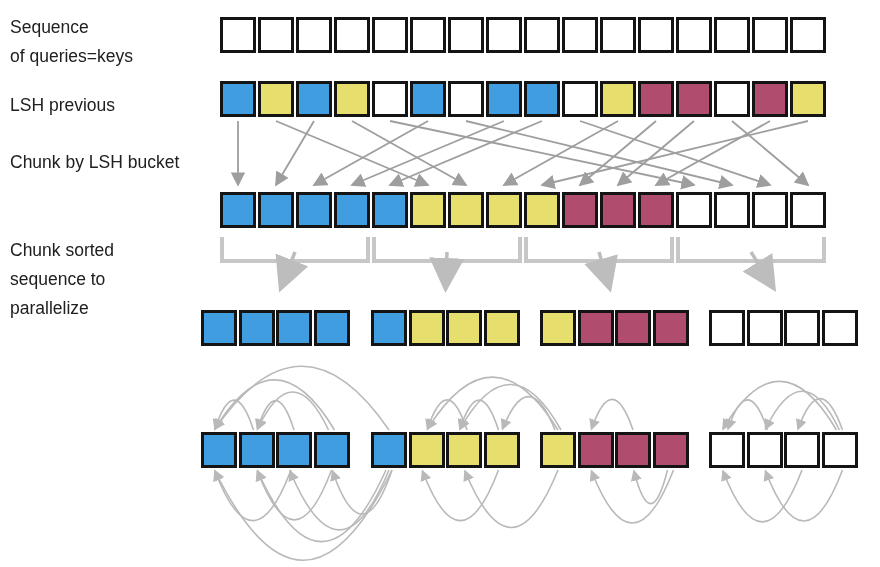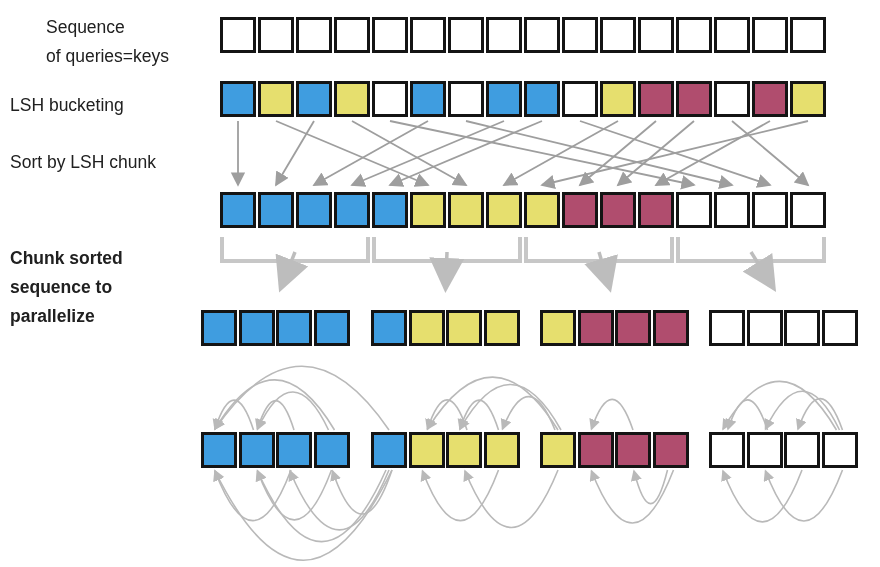--- a/index.html
+++ b/index.html
@@ -27,25 +27,25 @@
   #overlay{
     position:absolute;left:0;top:0;width:880px;height:567px;
     pointer-events:none;
   }
 </style>
 </head>
 <body>
 
 <div id="canvas">
 
-  <div class="label" style="top:13px;margin-left:36px;">Sequence
+  <div class="label" style="top:13px;">Sequence
 of queries=keys</div>
-  <div class="label" style="top:91px;">LSH bucketing</div>
-  <div class="label" style="top:148px;">Sort by LSH chunk</div>
-  <div class="label" style="top:244px;font-weight:bold;">Chunk sorted
+  <div class="label" style="top:91px;">LSH previous</div>
+  <div class="label" style="top:148px;">Chunk by LSH bucket</div>
+  <div class="label" style="top:236px;">Chunk sorted
 sequence to
 parallelize</div>
 
   <div id="squares">
       <div class="sq" style="left: 220px; top: 17px; background: rgb(255, 255, 255); border-color: rgb(20, 20, 20);"></div>
       <div class="sq" style="left: 258px; top: 17px; background: rgb(255, 255, 255); border-color: rgb(20, 20, 20);"></div>
       <div class="sq" style="left: 296px; top: 17px; background: rgb(255, 255, 255); border-color: rgb(20, 20, 20);"></div>
       <div class="sq" style="left: 334px; top: 17px; background: rgb(255, 255, 255); border-color: rgb(20, 20, 20);"></div>
       <div class="sq" style="left: 372px; top: 17px; background: rgb(255, 255, 255); border-color: rgb(20, 20, 20);"></div>
       <div class="sq" style="left: 410px; top: 17px; background: rgb(255, 255, 255); border-color: rgb(20, 20, 20);"></div>

